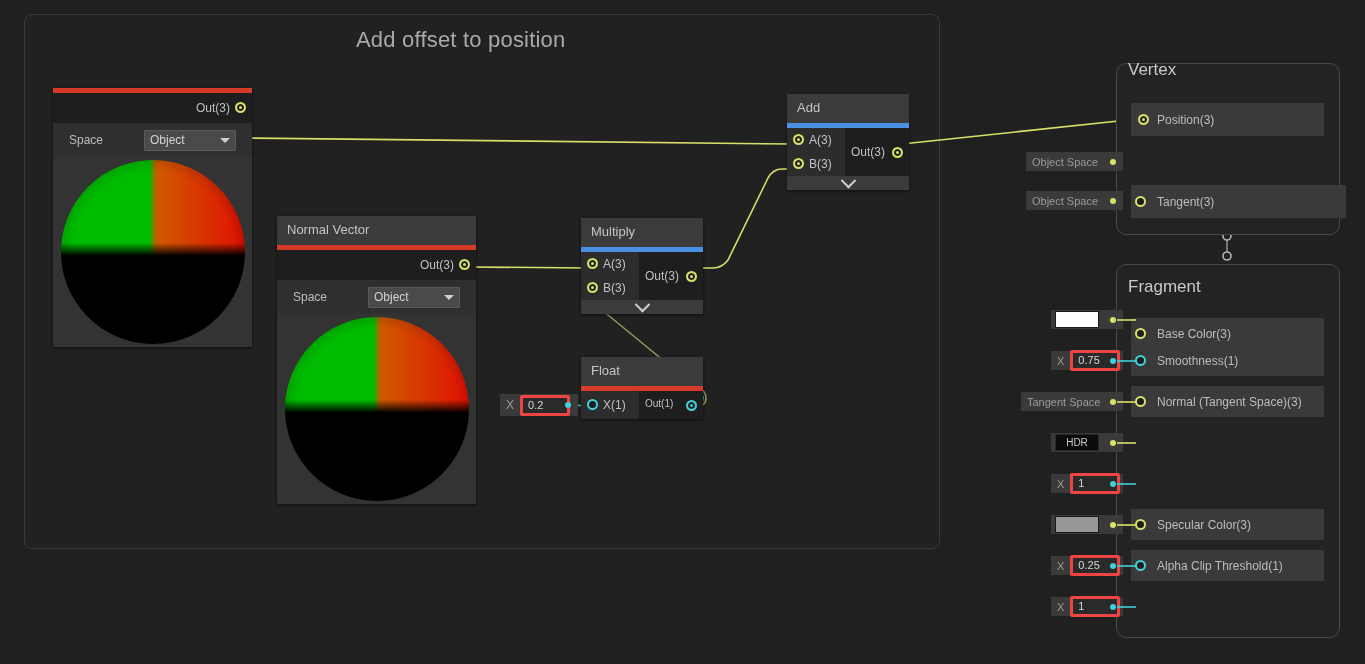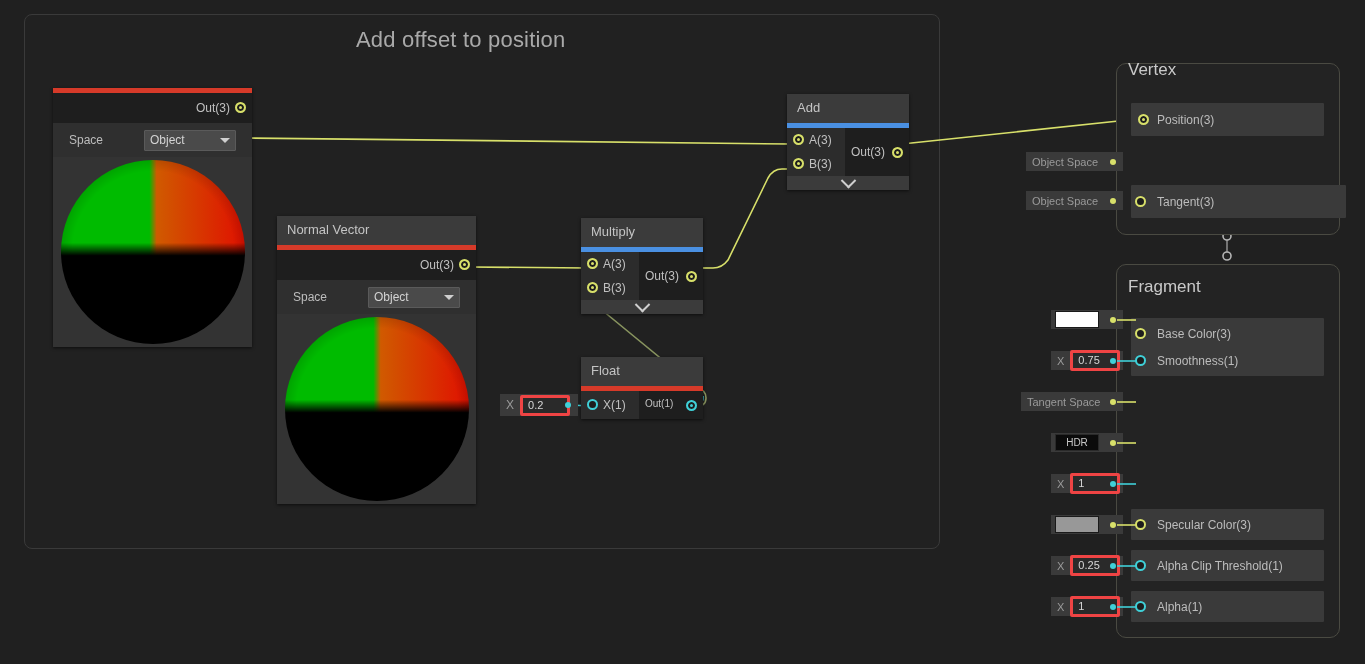--- a/index.html
+++ b/index.html
@@ -369,30 +369,30 @@
   <div class="stack-title" style="left:1128px;top:277px;">Fragment</div>
 
   <div class="block-row" style="left:1131px;top:304px;width:193px;height:31px;margin-top:14px;">
     <span>Base Color(3)</span>
     <span class="port vec" style="left:4px;top:10px;"></span>
   </div>
   <div class="block-row" style="left:1131px;top:345px;width:193px;height:31px;">
     <span>Smoothness(1)</span>
     <span class="port flt" style="left:4px;top:10px;"></span>
   </div>
+  <div class="block-row" style="left:1131px;top:386px;width:193px;height:31px;">
+    <span>Normal (Tangent Space)(3)</span>
+    <span class="port vec" style="left:4px;top:10px;"></span>
+  </div>
   <div class="block-row" style="left:1131px;top:509px;width:193px;height:31px;">
     <span>Specular Color(3)</span>
     <span class="port vec" style="left:4px;top:10px;"></span>
   </div>
   <div class="block-row" style="left:1131px;top:550px;width:193px;height:31px;">
     <span>Alpha Clip Threshold(1)</span>
-    <span class="port flt" style="left:4px;top:10px;"></span>
-  </div>
-  <div class="block-row" style="left:1131px;top:591px;width:193px;height:31px;">
-    <span>Alpha(1)</span>
     <span class="port flt" style="left:4px;top:10px;"></span>
   </div>
 
   <div class="side-field" style="left:1051px;top:310px;width:72px;padding-left:4px;">
     <span class="sf-swatch" style="width:42px;background:#ffffff;"></span>
     <span class="sf-dot y" style="right:7px;top:7px;"></span>
   </div>
 
   <div class="side-field" style="left:1051px;top:351px;width:72px;">
     <span class="sf-label">X</span>

